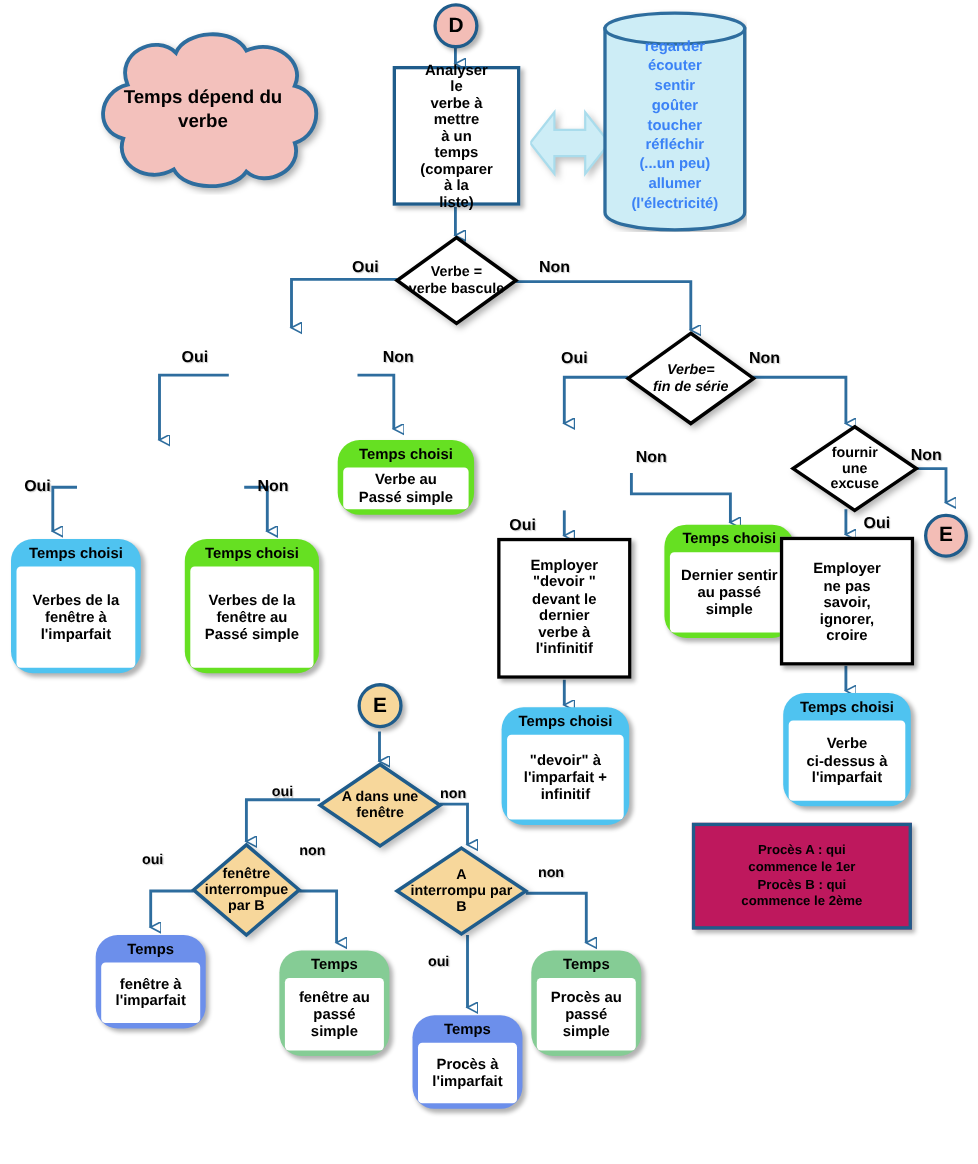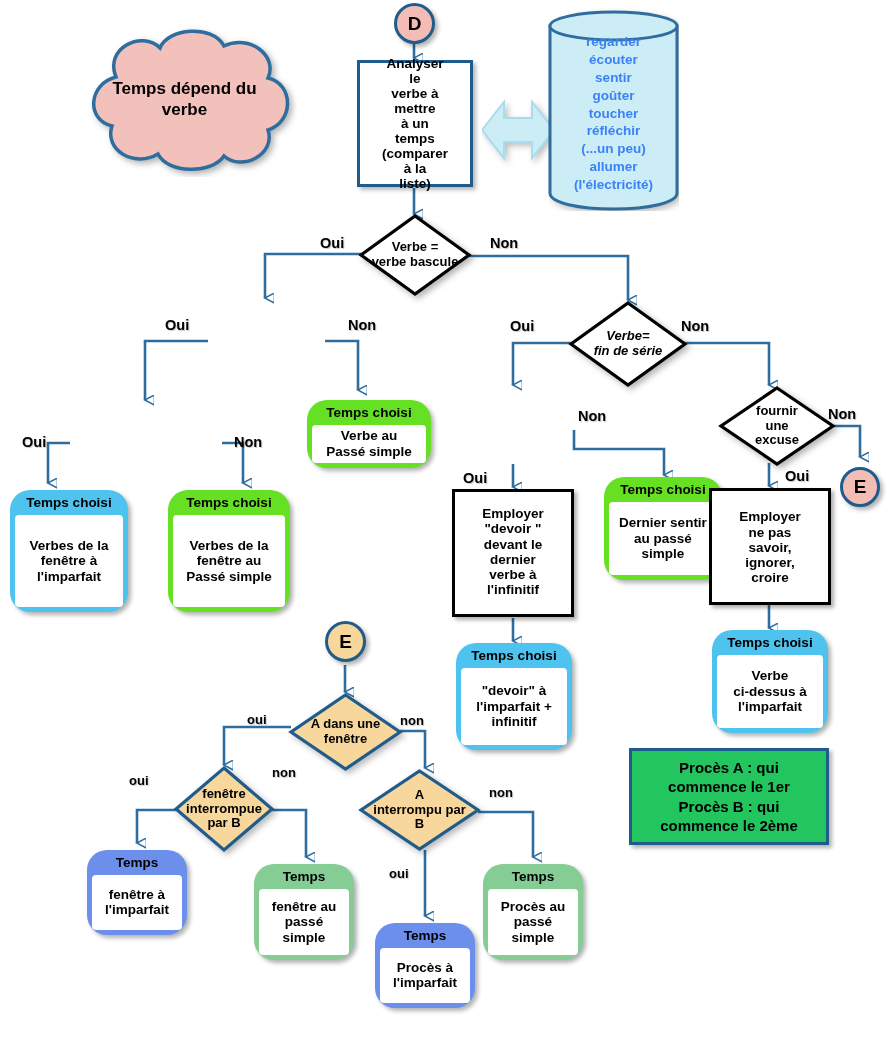--- a/index.html
+++ b/index.html
@@ -141,24 +141,24 @@
     padding-top: 8px; box-sizing: border-box;
   }
 
   
   .dbl { position: absolute; }
 
   
   .note {
     position: absolute;
     box-sizing: border-box;
-    background: #22c55e;
+    background: #be185d;
     border: 3px solid #1F5C8B;
     display: flex; align-items: center; justify-content: center;
-    text-align: center; font-weight: bold; font-size: 15px; color:#000;
+    text-align: center; font-weight: bold; font-size: 12px; color:#000;
     line-height: 1.3; white-space: pre-line;
     box-shadow: 3px 3px 4px rgba(0,0,0,0.3);
   }
 
   
   .elabel {
     position: absolute;
     font-weight: bold;
     color: #000;
     white-space: nowrap;

